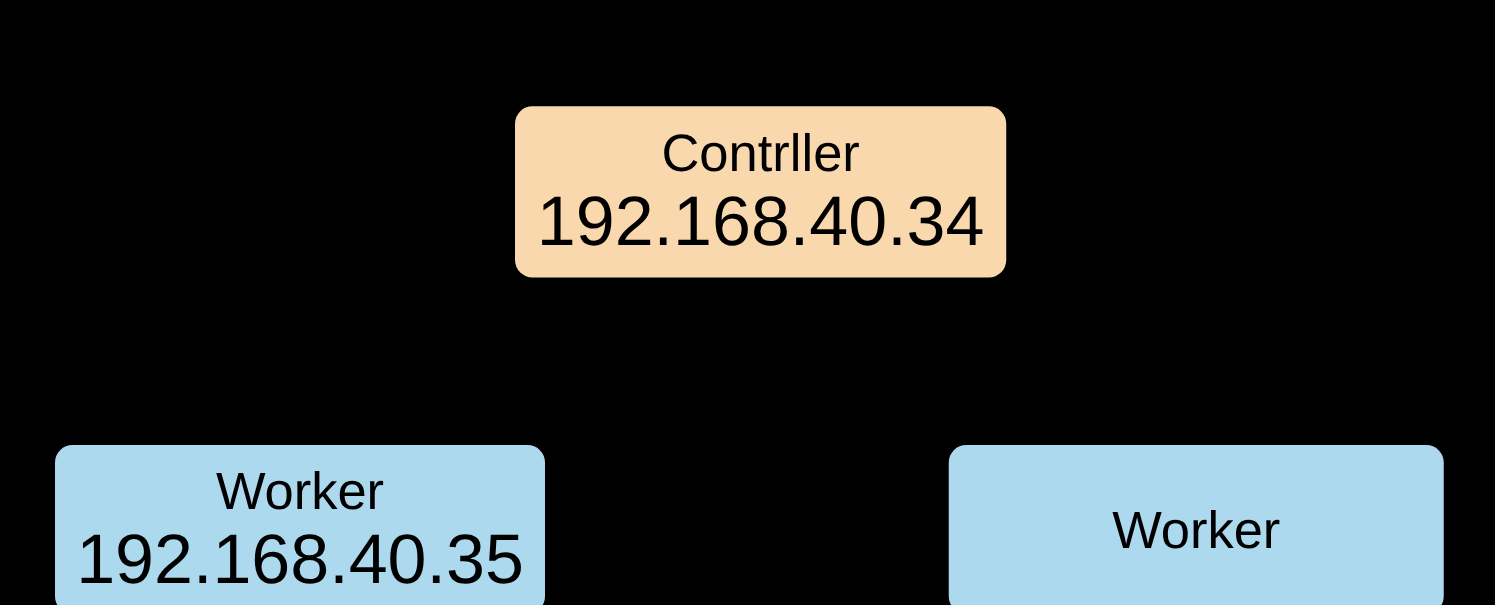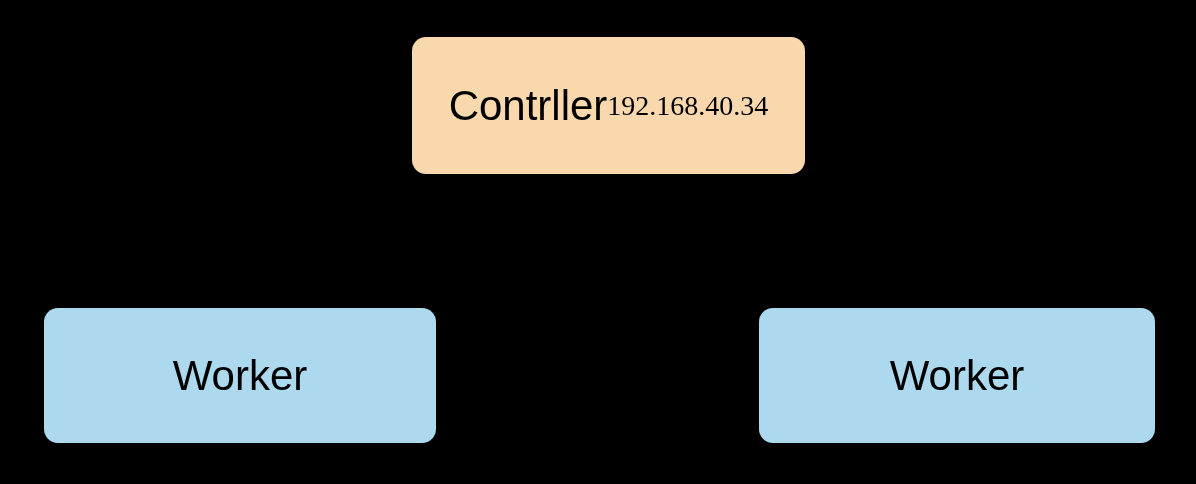--- a/index.html
+++ b/index.html
@@ -25,37 +25,37 @@
     left: 0;
     top: 0;
     width: 1196px;
     height: 484px;
     pointer-events: none;
   }
   .node-box {
     position: absolute;
     box-sizing: border-box;
     display: flex;
-    flex-direction: row;
+    flex-direction: column;
     align-items: center;
     justify-content: center;
     border-radius: 14px;
     color: #000000;
     text-align: center;
     line-height: 1.12;
     white-space: nowrap;
+    margin-top: 48px;
   }
   .node-title {
     font-size: 42px;
     letter-spacing: 0px;
   }
   .node-address {
-    font-size: 28px;
+    font-size: 56px;
     letter-spacing: 0px;
-    font-family: Liberation Serif, serif;
   }
   #node-controller {
     left: 412px;
     top: 37px;
     width: 393px;
     height: 137px;
     background: #f8d8ac;
   }
   #node-worker-1 {
     left: 44px;
@@ -87,19 +87,20 @@
     <path d="M 608,174 L 608,241 L 955,241 L 955,303" fill="none" stroke="#000000" stroke-width="3" marker-end="url(#arrowhead)"></path>
   </svg>
 
   <div class="node-box" id="node-controller">
     <div class="node-title">Contrller</div>
     <div class="node-address">192.168.40.34</div>
   </div>
 
   <div class="node-box" id="node-worker-1">
     <div class="node-title">Worker</div>
+    <div class="node-address">192.168.40.35</div>
   </div>
 
   <div class="node-box" id="node-worker-2">
     <div class="node-title">Worker</div>
   </div>
 
 </div>
 
 </body></html>

